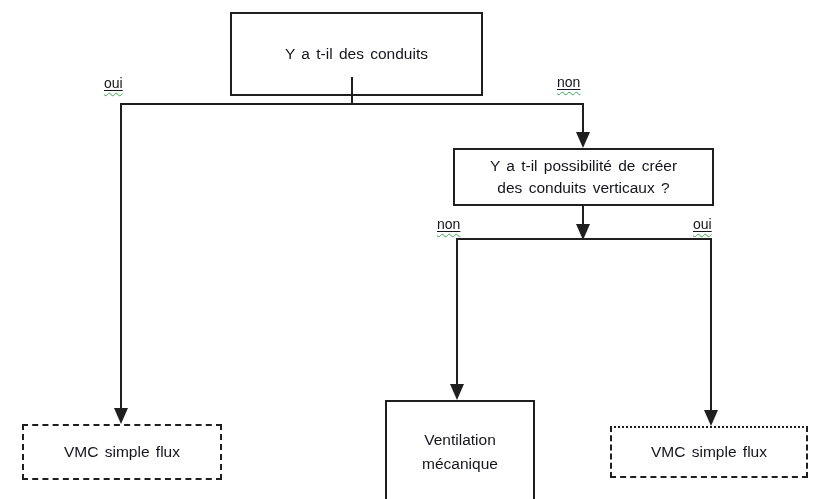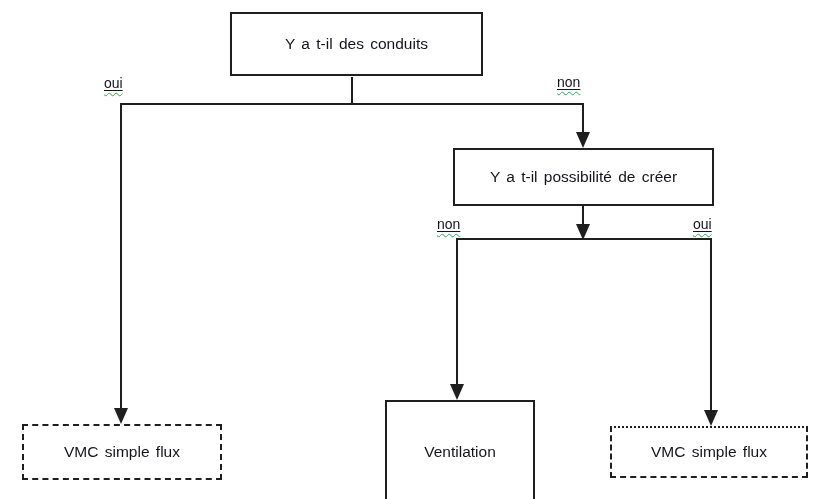--- a/index.html
+++ b/index.html
@@ -28,21 +28,21 @@
     display: flex;
     flex-direction: column;
     align-items: center;
     justify-content: center;
     text-align: center;
     color: var(--text);
     font-size: 15.5px;
     line-height: 22px;
     word-spacing: 2px;
   }
-  .node--q1   { left: 230px; top: 12px;  width: 253px; height: 64px; }
+  .node--q1   { left: 230px; top: 12px;  width: 253px; height: 84px; }
   .node--q2   { left: 453px; top: 148px; width: 261px; height: 58px; }
   .node--vmr  { left: 385px; top: 400px; width: 150px; height: 104px; line-height: 24px; }
   .node--left { left: 22px;  top: 424px; width: 200px; height: 56px; border-style: dashed; }
   .node--right{ left: 610px; top: 426px; width: 198px; height: 52px; border-style: dashed; border-top-style: dotted; }
 
   
   .line {
     position: absolute;
     background: var(--line);
   }
@@ -75,28 +75,30 @@
 <body>
 
 <div class="canvas">
 
   <div class="node node--q1">
     <span>Y a t-il des conduits</span>
   </div>
 
   <div class="node node--q2">
     <span>Y a t-il possibilité de créer</span>
+    <span>des conduits verticaux ?</span>
   </div>
 
   <div class="node node--left">
     <span>VMC simple flux</span>
   </div>
 
   <div class="node node--vmr">
     <span>Ventilation</span>
+    <span>mécanique</span>
   </div>
 
   <div class="node node--right">
     <span>VMC simple flux</span>
   </div>
 
   <div class="line" style="left:351px; top:77px; width:2px; height:27px;"></div>
   <div class="line" style="left:120px; top:103px; width:464px; height:2px;"></div>
 
   <div class="line" style="left:120px; top:103px; width:2px; height:305px;"></div>

